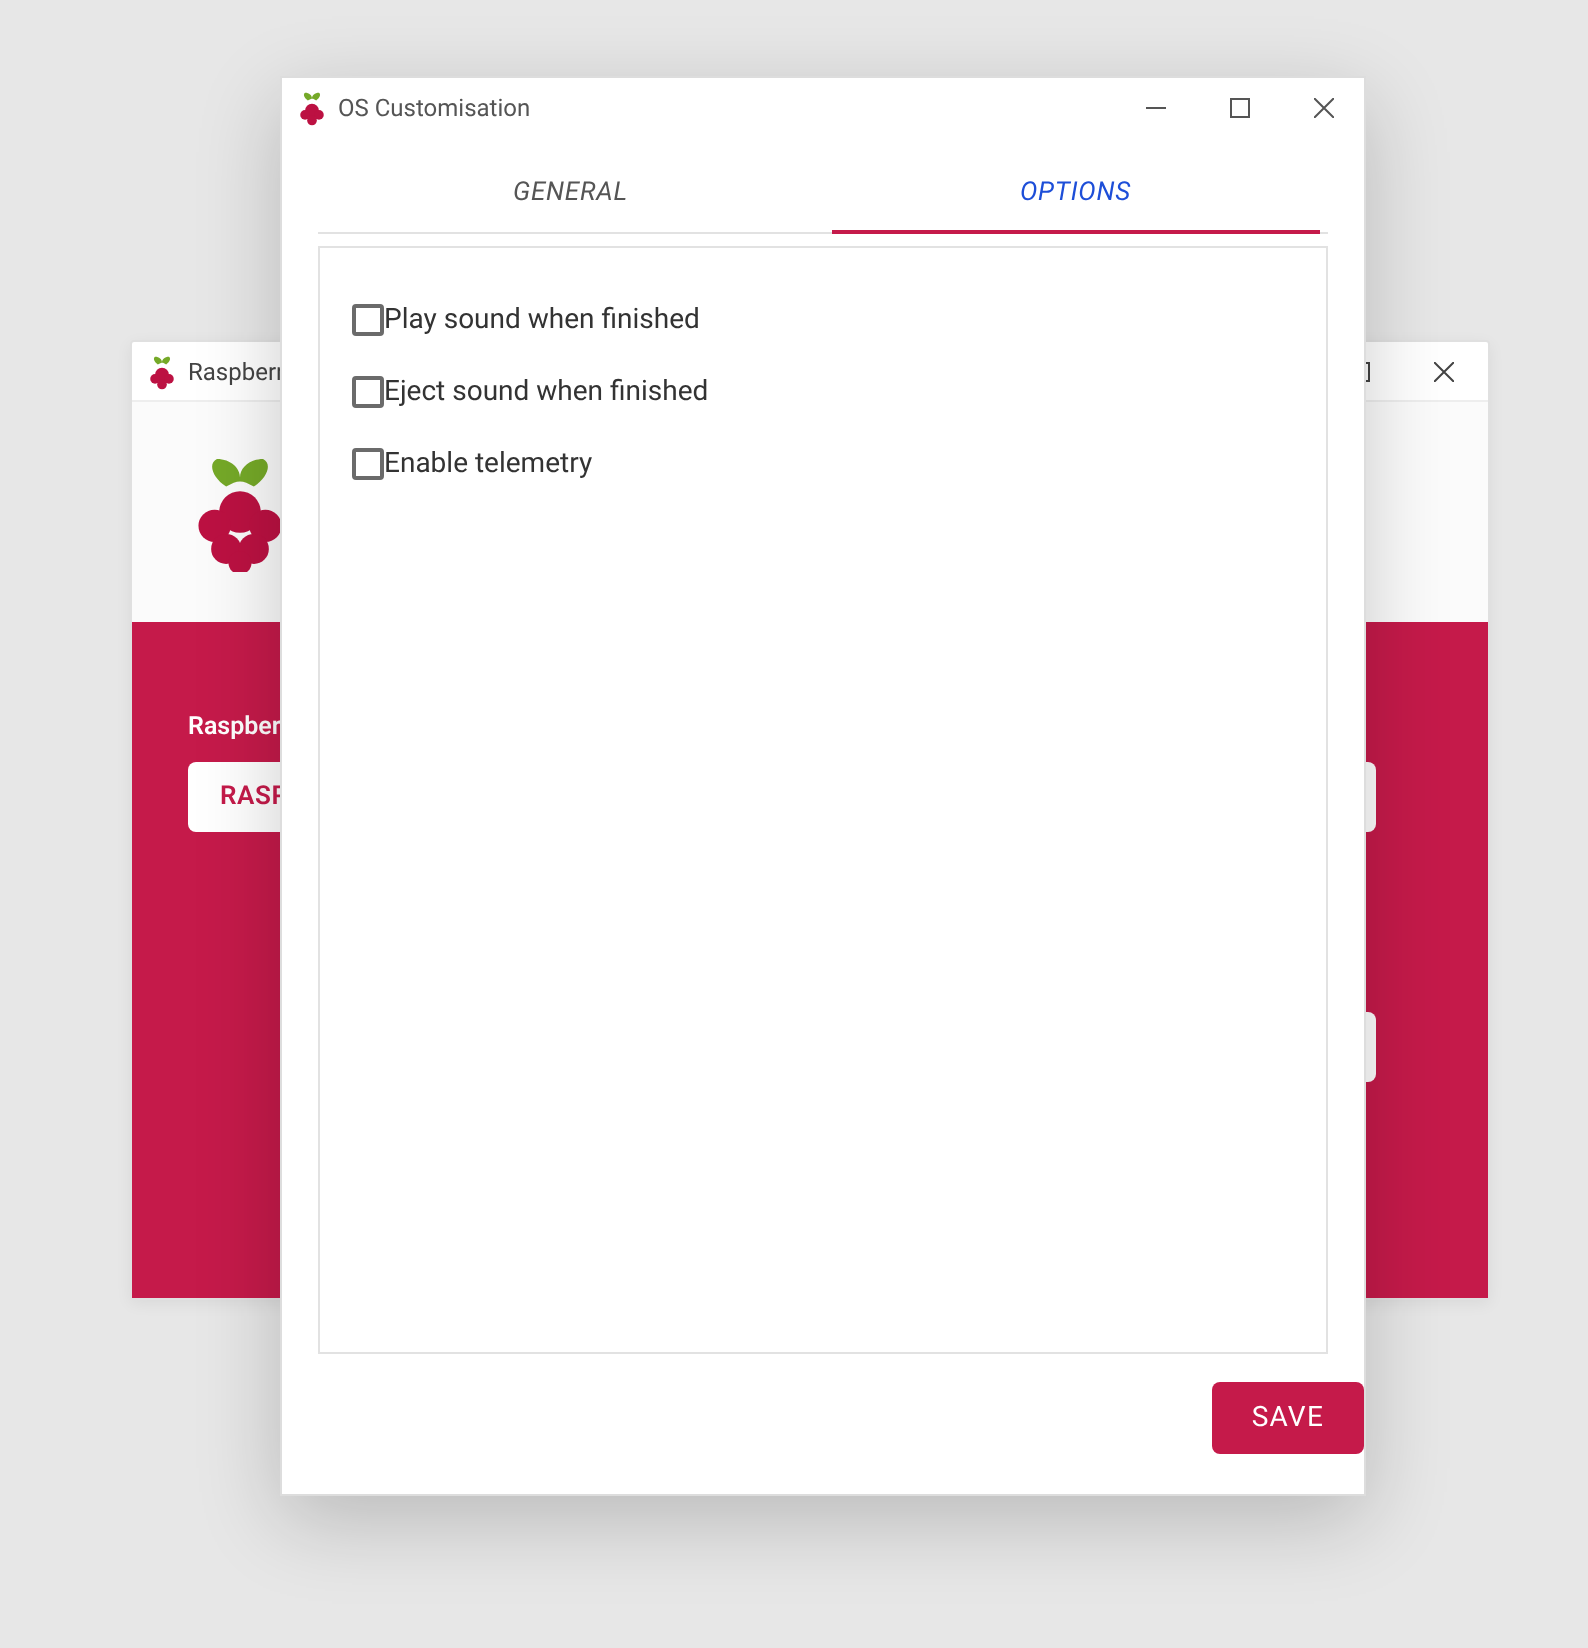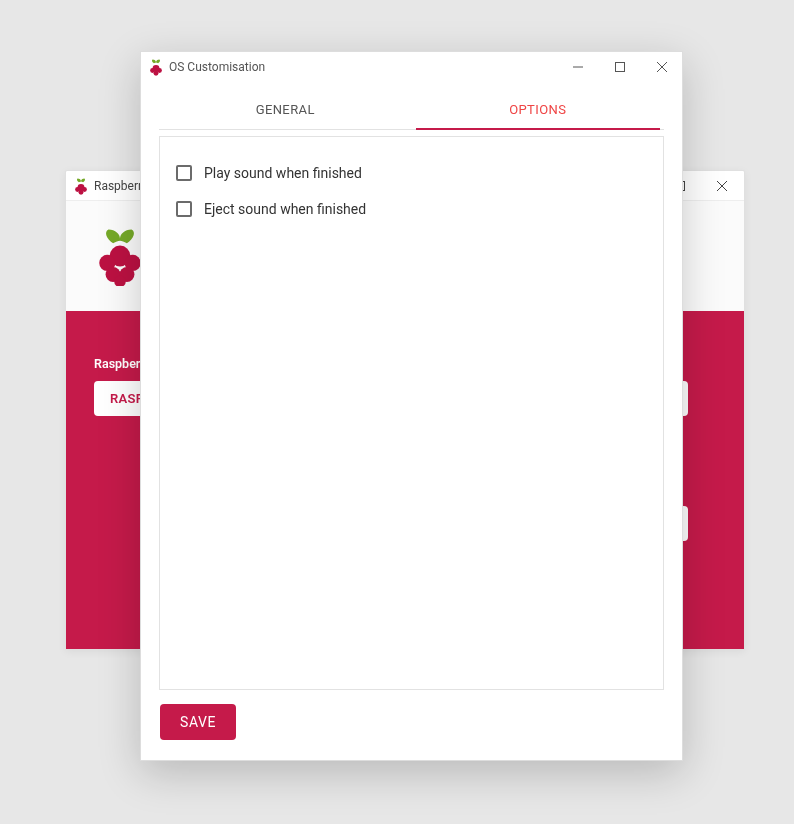--- a/index.html
+++ b/index.html
@@ -76,21 +76,21 @@
   .back-chooser.secondary {
     position: absolute;
     right: 28px;
   }
   .back-row { position: relative; margin-bottom: 90px; }
 
   
   .dialog {
     position: absolute;
     left: 140px;
-    top: 51px;
+    top: 38px;
     width: 543px;
     height: 710px;
     background: #fff;
     border: 1px solid #ddd;
     box-shadow: 0 12px 40px rgba(0,0,0,.20);
     display: flex;
     flex-direction: column;
   }
   .dlg-titlebar {
     height: 30px;
@@ -109,54 +109,55 @@
   }
   .dlg-tab {
     flex: 1;
     text-align: center;
     padding: 12px 0;
     font-size: 13px;
     letter-spacing: .4px;
     color: #555;
     cursor: pointer;
     position: relative;
+    font-style: italic;
   }
   .dlg-tab.active {
-    color: #ef4444;
+    color: #1d4ed8;
   }
   .dlg-tab.active::after {
     content: "";
     position: absolute;
     left: 4px; right: 4px; bottom: -1px;
     height: 2px;
     background: #c51a4a;
   }
   .dlg-content {
     flex: 1;
     margin: 6px 18px 14px 18px;
     border: 1px solid #e2e2e2;
     padding: 18px 16px;
     font-size: 14px;
     color: #333;
   }
   .opt-row {
     display: flex;
     align-items: center;
-    gap: 12px;
+    gap: 0;
     height: 36px;
   }
   .checkbox {
     width: 16px;
     height: 16px;
     border: 2px solid #6b6b6b;
     border-radius: 2px;
   }
   .dlg-buttons {
     display: flex;
-    justify-content: flex-start;
+    justify-content: flex-end;
     padding-bottom: 20px;
     padding-left: 19px;
   }
   .save-btn {
     background: #c51a4a;
     color: #fff;
     font-size: 14px;
     letter-spacing: .6px;
     padding: 10px 20px;
     border-radius: 4px;
@@ -261,18 +262,22 @@
 
   <div class="dlg-content">
     <div class="opt-row">
       <span class="checkbox"></span>
       <span>Play sound when finished</span>
     </div>
     <div class="opt-row">
       <span class="checkbox"></span>
       <span>Eject sound when finished</span>
     </div>
+    <div class="opt-row">
+      <span class="checkbox"></span>
+      <span>Enable telemetry</span>
+    </div>
   </div>
 
   <div class="dlg-buttons">
     <div class="save-btn">SAVE</div>
   </div>
 </div>
 
 </body></html>

